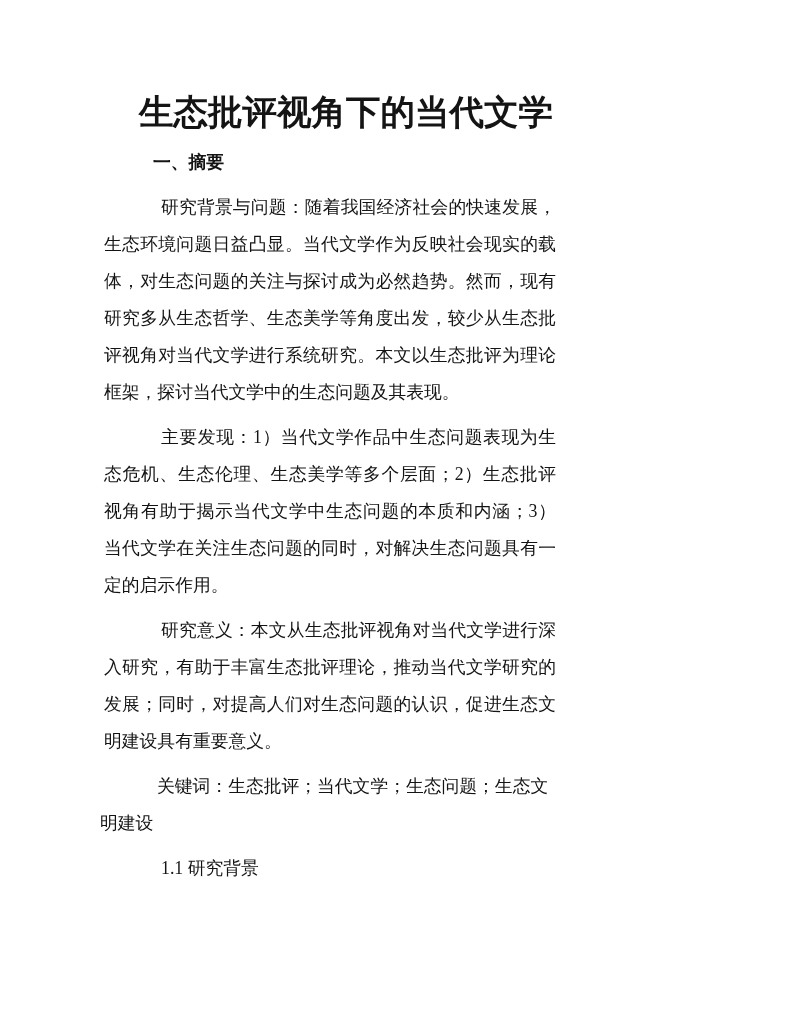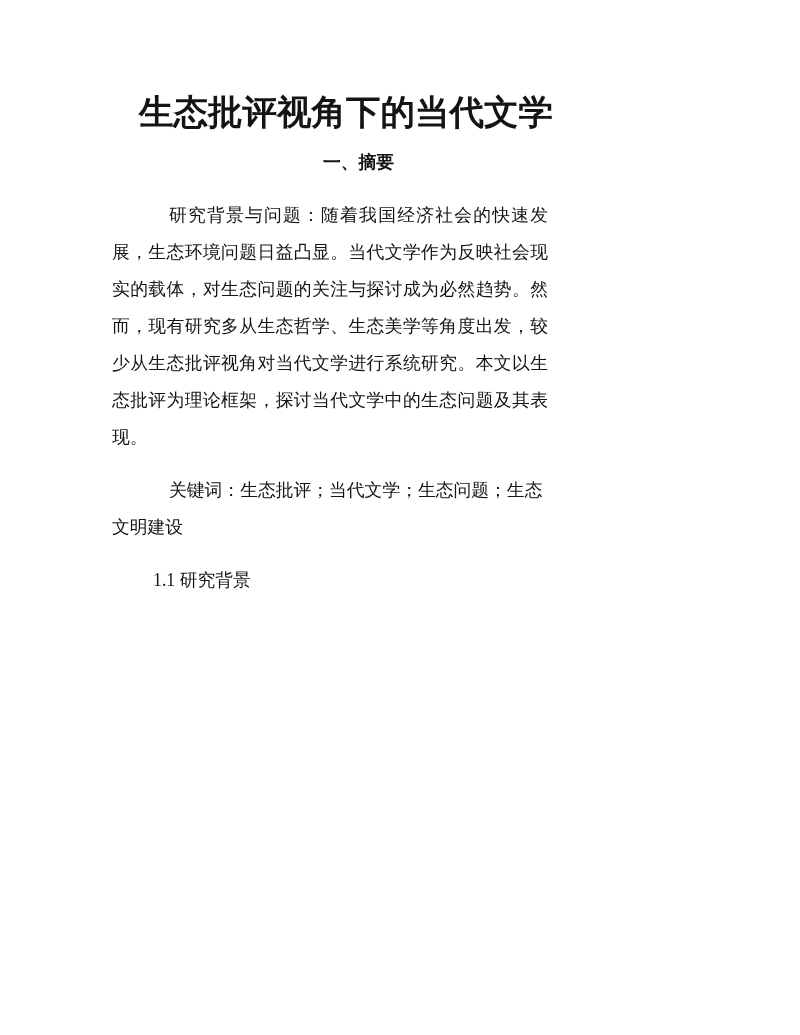--- a/index.html
+++ b/index.html
@@ -25,50 +25,51 @@
     font-size: 34.5px;
     line-height: 48px;
     font-weight: 700;
     text-align: center;
     white-space: nowrap;
   }
   .section-heading {
     margin: 0;
     font-weight: 700;
     text-indent: 57px;
-    text-align: center;
   }
   .sub-heading {
-    margin: 0;
+    margin: 8px;
     font-weight: 400;
     text-indent: 57px;
   }
   .para {
-    margin: 16px;
+    margin: 8px;
     text-indent: 57px;
     text-align: justify;
   }
   .keywords-line {
-    margin: 16px;
+    margin: 4px;
     text-indent: 57px;
   }
 </style>
 </head>
 <body>
 
 <div class="page">
 
   <div class="doc-title">生态批评视角下的当代文学</div>
 
   <div class="section-heading">一、摘要</div>
 
   <p class="para">研究背景与问题：随着我国经济社会的快速发展，生态环境问题日益凸显。当代文学作为反映社会现实的载体，对生态问题的关注与探讨成为必然趋势。然而，现有研究多从生态哲学、生态美学等角度出发，较少从生态批评视角对当代文学进行系统研究。本文以生态批评为理论框架，探讨当代文学中的生态问题及其表现。</p>
 
 
+  <p class="para">主要发现：1）当代文学作品中生态问题表现为生态危机、生态伦理、生态美学等多个层面；2）生态批评视角有助于揭示当代文学中生态问题的本质和内涵；3）当代文学在关注生态问题的同时，对解决生态问题具有一定的启示作用。</p>
 
+  <p class="para">研究意义：本文从生态批评视角对当代文学进行深入研究，有助于丰富生态批评理论，推动当代文学研究的发展；同时，对提高人们对生态问题的认识，促进生态文明建设具有重要意义。</p>
 
   <p class="keywords-line">关键词：生态批评；当代文学；生态问题；生态文明建设</p>
 
 
   <div class="sub-heading">1.1 研究背景</div>
 
 
 </div>
 
 </body></html>

